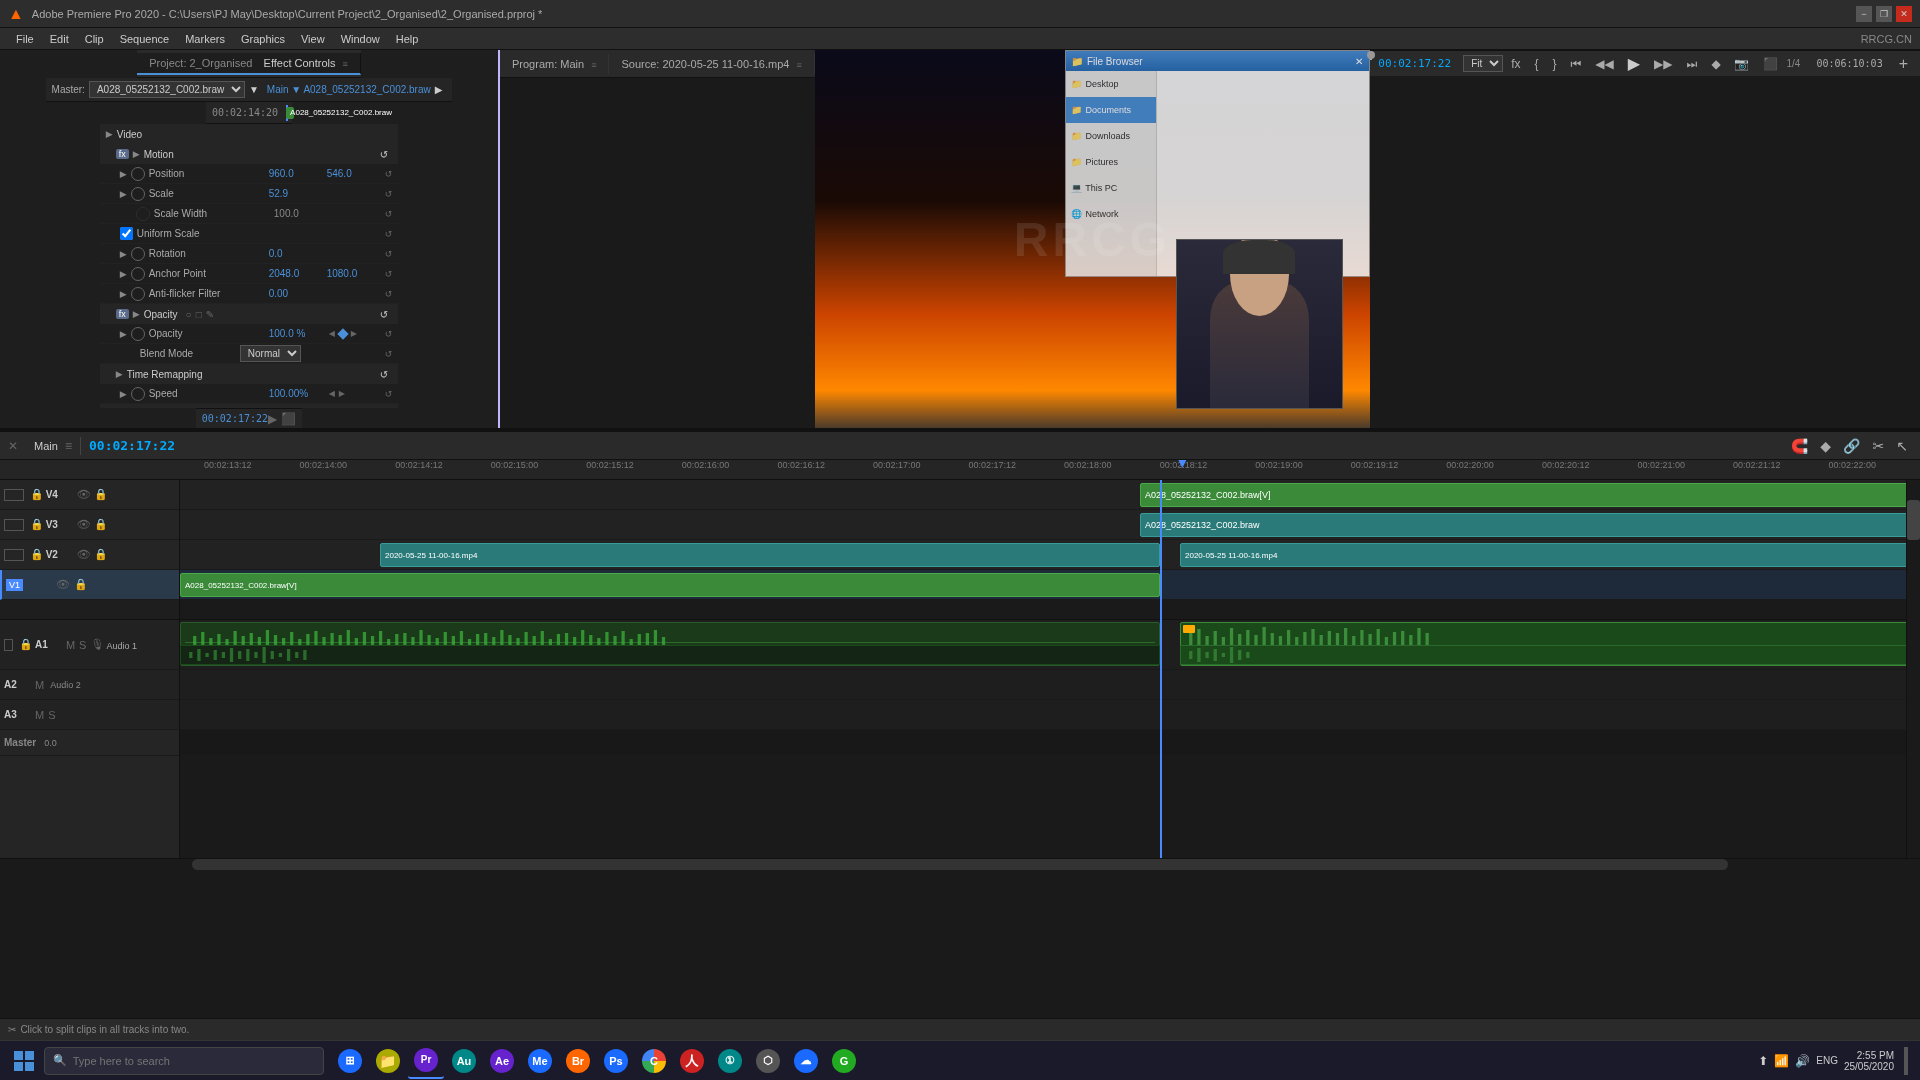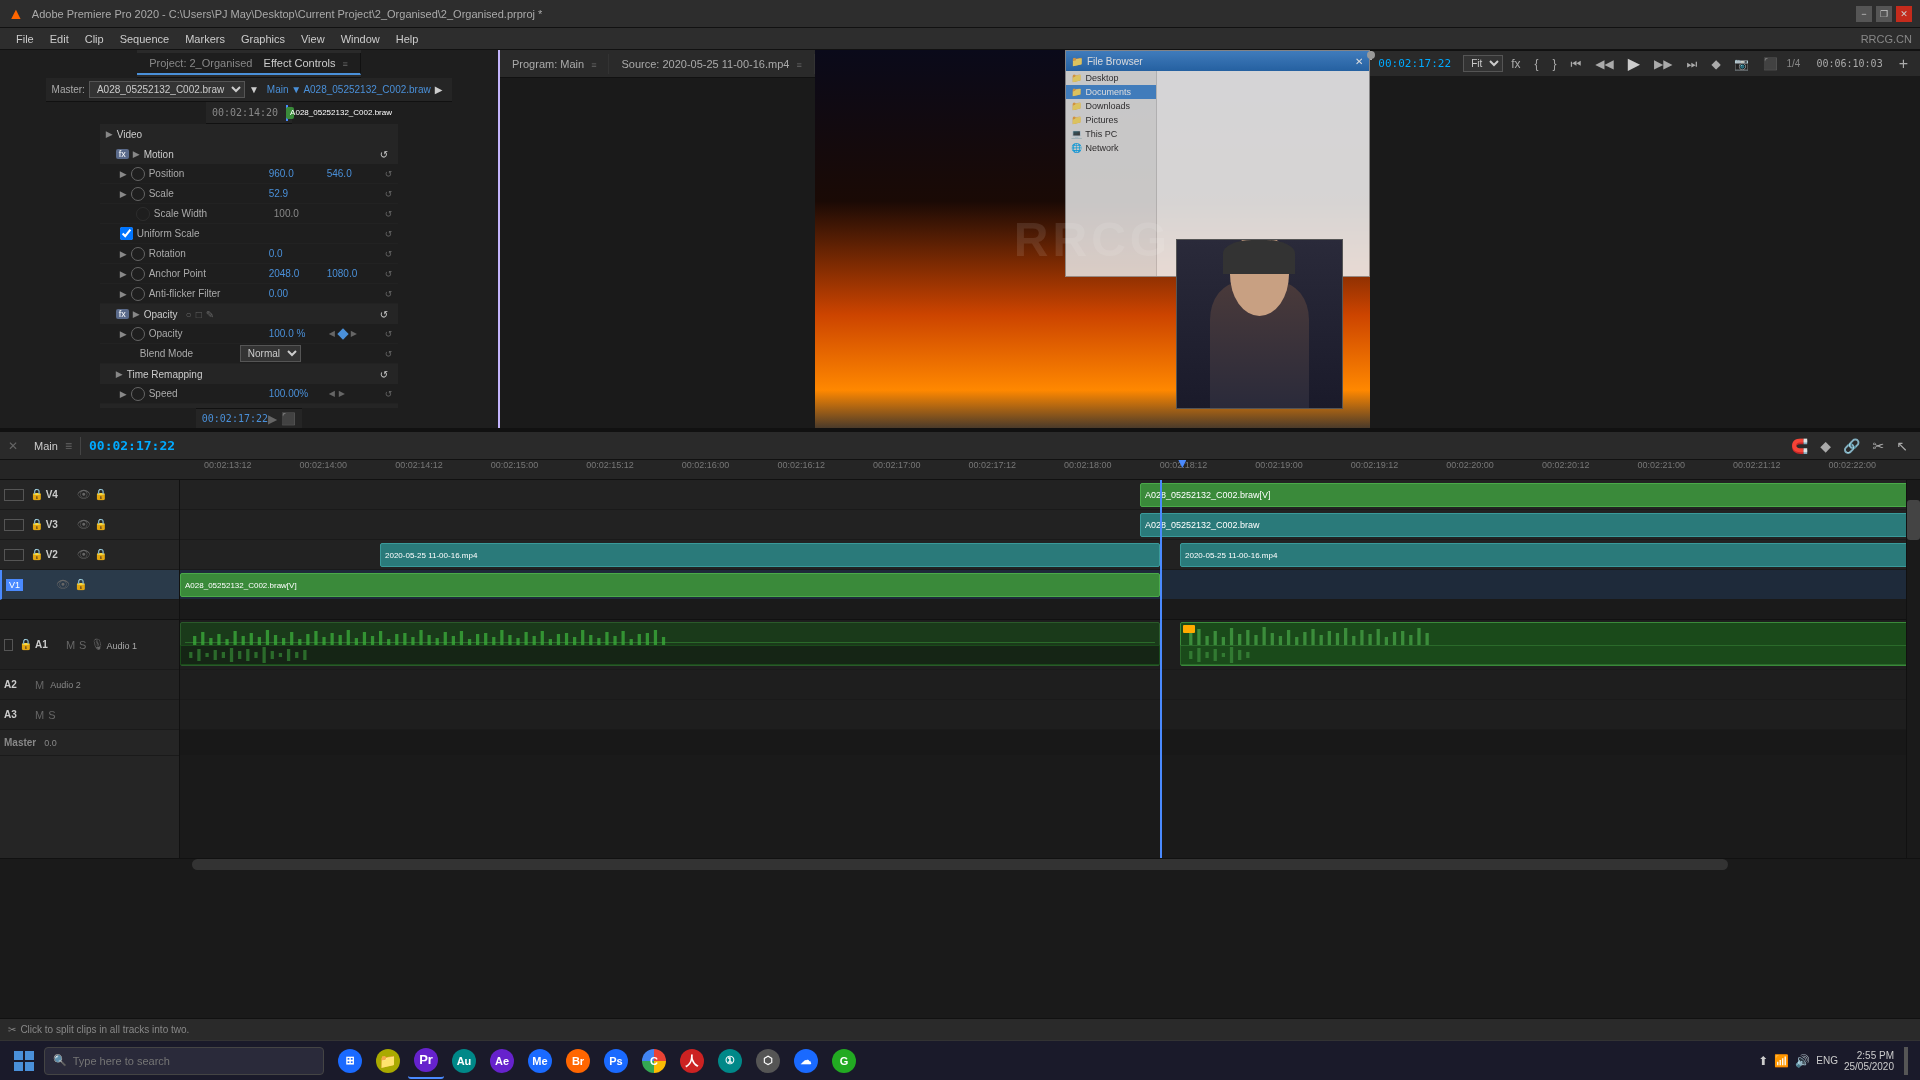--- a/index.html
+++ b/index.html
@@ -237,21 +237,21 @@
       background: #f8f8f8;
       height: calc(100% - 20px);
       display: flex;
     }
     .fb-sidebar {
       width: 30%;
       background: #e8e8e8;
       border-right: 1px solid #ccc;
     }
     .fb-sidebar-item {
-      height: 14px;
+      height: 26px;
       padding: 2px 6px;
       font-size: 9px;
       color: #333;
       display: flex;
       align-items: center;
     }
     .fb-sidebar-item.selected { background: #4a90d9; color: white; }
     .fb-main {
       flex: 1;
       padding: 4px;
@@ -1245,21 +1245,21 @@
   </div>
 
   <div class="taskbar-app-icons">
     <div class="taskbar-app">
       <div class="icon-circle ic-blue" style="font-size:11px;">⊞</div>
     </div>
     <div class="taskbar-app">
       <div class="icon-circle ic-yellow" style="font-size:14px;">📁</div>
     </div>
     <div class="taskbar-app" style="border-bottom:2px solid #4a8aff;">
-      <div class="icon-circle ic-purple" style="font-size:13px;font-weight:bold;">Pr</div>
+      <div class="icon-circle ic-purple" style="font-size:10px;font-weight:bold;">Pr</div>
     </div>
     <div class="taskbar-app">
       <div class="icon-circle ic-teal" style="font-size:11px;font-weight:bold;">Au</div>
     </div>
     <div class="taskbar-app">
       <div class="icon-circle ic-purple" style="font-size:11px;font-weight:bold;">Ae</div>
     </div>
     <div class="taskbar-app">
       <div class="icon-circle ic-blue" style="font-size:11px;font-weight:bold;">Me</div>
     </div>

